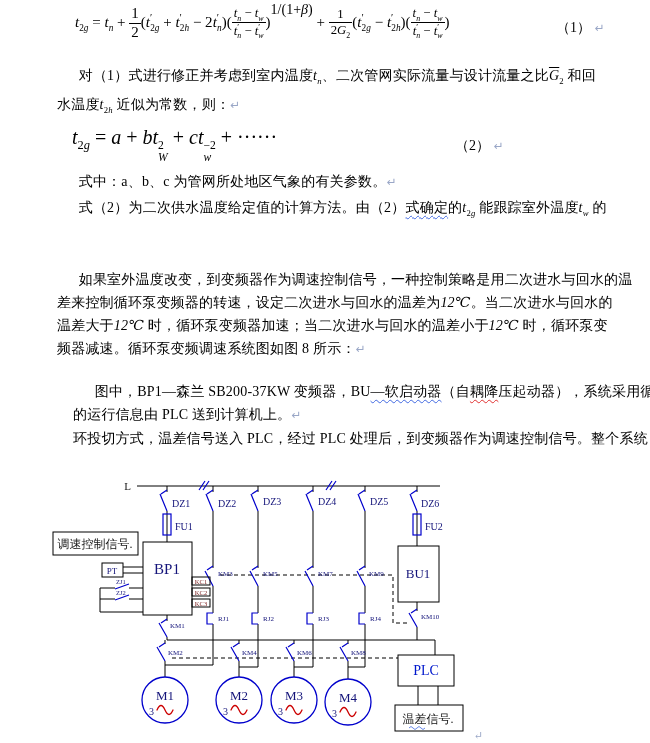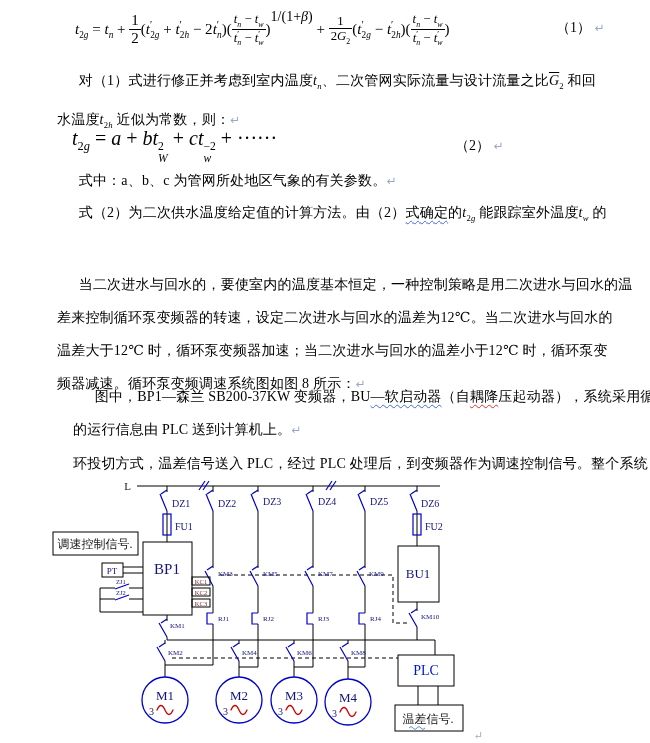--- a/index.html
+++ b/index.html
@@ -1,37 +1,37 @@
 <!DOCTYPE html>
 <html style="--wire: #000000; --component: #0000cc; --motor: #0000cc; --sine: #cc0000; --label: #14147a; --plc_text: #0018cc; --kc_label: #7b1f1f;"><head>
 <meta charset="utf-8">
 <style>
   html,body{margin:0;padding:0;background:#fff;}
   .page{position:relative;width:650px;height:743px;background:#fff;overflow:hidden;
         font-family:"Liberation Serif","DejaVu Serif",serif;color:#000;}
-  .para{position:absolute;left:57px;width:552px;line-height:33px;font-size:14px;letter-spacing:0.2px;}
+  .para{position:absolute;left:57px;width:552px;line-height:23px;font-size:14px;letter-spacing:0.2px;}
   .para .t-line{white-space:nowrap;}
   .para .t-line:first-child{text-indent:1.55em;}
   sub{font-size:0.62em;}
   sup{font-size:0.62em;}
   .fm i{font-style:italic;}
   .frac{display:inline-block;vertical-align:middle;text-align:center;line-height:1.15;}
   .frac .fn{display:block;border-bottom:1px solid #000;padding:0 2px;}
   .frac .fd{display:block;padding:0 2px;}
   .fs{font-size:0.85em;}
   .ol{text-decoration:overline;}
   .pr{font-size:0.68em;vertical-align:0.55em;margin-right:-2px;}
   .ex{font-size:14px;vertical-align:0.9em;}
   .ss{display:inline-flex;flex-direction:column;font-size:0.58em;line-height:1.05;vertical-align:-0.45em;text-align:left;}
   .ss span{display:block;}
   .pm{color:#9aa7c7;font-family:"DejaVu Sans",sans-serif;font-size:0.85em;letter-spacing:0;}
   .wb{text-decoration:underline wavy #4169e1 1px;text-decoration-skip-ink:none;text-underline-offset:3px;font-family:Liberation Serif, serif;}
   .wr{text-decoration:underline wavy #e03131 1px;text-decoration-skip-ink:none;text-underline-offset:3px;}
-  .sv{}
-  .frow{position:absolute;display:flex;align-items:center;}
+  .sv{font-style:italic;}
+  .frow{position:absolute;display:flex;}
   .f1{left:75px;top:2px;height:52px;font-size:15px;}
   .f2{left:72px;top:126px;height:40px;font-size:20px;}
   .eqnum{position:absolute;top:50%;transform:translateY(-50%);font-size:14px;white-space:nowrap;}
   .eqnum1{left:481px;}
   .eqnum2{left:383px;}
   
   svg .w{stroke:var(--wire,#000);stroke-width:1;fill:none;}
   svg .c{stroke:var(--component,#0000cc);stroke-width:1.2;fill:none;}
   svg .dash{stroke:var(--wire,#000);stroke-width:1;fill:none;stroke-dasharray:4 3;}
   svg .box{stroke:var(--wire,#000);fill:none;stroke-width:1;}
@@ -64,30 +64,30 @@
     <span><i>t</i><sub>2<i>g</i></sub> = <i>a</i> + <i>bt</i><span class="ss">
           <span>2</span>
           <span><i>W</i></span>
         </span> + <i>ct</i><span class="ss">
           <span>−2</span>
           <span><i>w</i></span>
         </span> + ······</span>
     <span class="eqnum eqnum2"><span>（2）</span> <span class="pm">↵</span></span>
   </div>
 
-  <div class="para fm" style="top:164px;">
+  <div class="para fm" style="top:170px;">
       <div class="t-line">式中：a、b、c 为管网所处地区气象的有关参数。<span class="pm">↵</span></div>
     </div>
 
   <div class="para fm" style="top:196px;">
       <div class="t-line">式（2）为二次供水温度给定值的计算方法。由（2）<span class="wb">式确定</span>的<i>t</i><sub>2<i>g</i></sub> 能跟踪室外温度<i>t</i><sub><i>w</i></sub> 的</div>
     </div>
 
   <div class="para fm" style="top:268px;">
-      <div class="t-line">当二次进水与回水的，要使室内的温度基本恒定，一种控制策略是用二次进水与回水的温</div>
+      <div class="t-line">如果室外温度改变，到变频器作为调速控制信号，一种控制策略是用二次进水与回水的温</div>
       <div class="t-line">差来控制循环泵变频器的转速，设定二次进水与回水的温差为<span class="sv">12℃</span>。当二次进水与回水的</div>
       <div class="t-line">温差大于<span class="sv">12℃</span> 时，循环泵变频器加速；当二次进水与回水的温差小于<span class="sv">12℃</span> 时，循环泵变</div>
       <div class="t-line">频器减速。循环泵变频调速系统图如图 8 所示：<span class="pm">↵</span></div>
     </div>
 
   <div class="para fm" style="top:380px;margin-left:16px;">
       <div class="t-line">图中，BP1—森兰 SB200-37KW 变频器，BU<span class="wb">—软启动器</span>（自<span class="wr">耦降</span>压起动器），系统采用循</div>
       <div class="t-line">的运行信息由 PLC 送到计算机上。<span class="pm">↵</span></div>
       <div class="t-line">环投切方式，温差信号送入 PLC，经过 PLC 处理后，到变频器作为调速控制信号。整个系统</div>
     </div>

